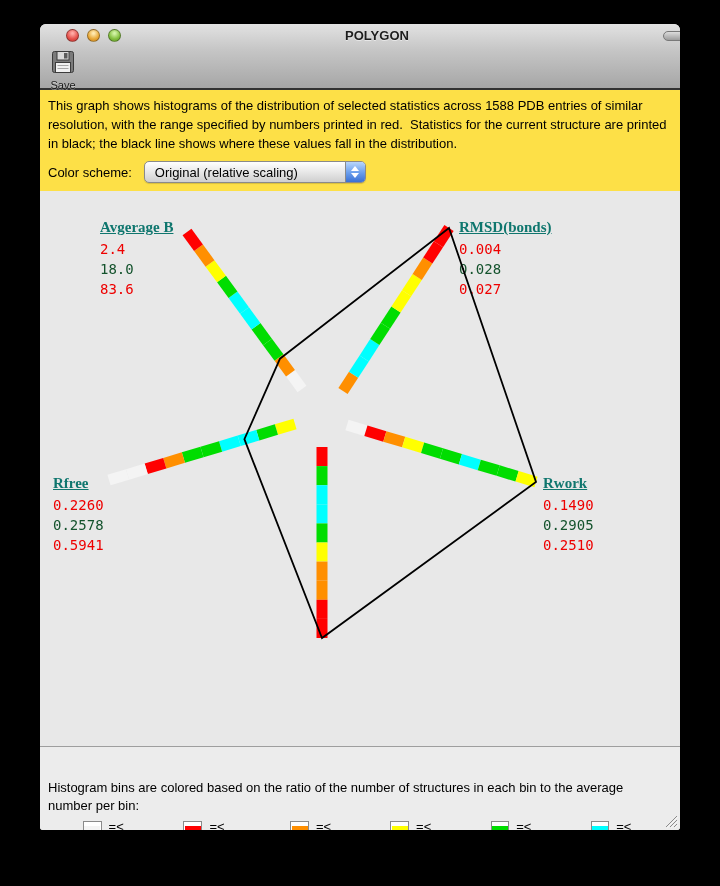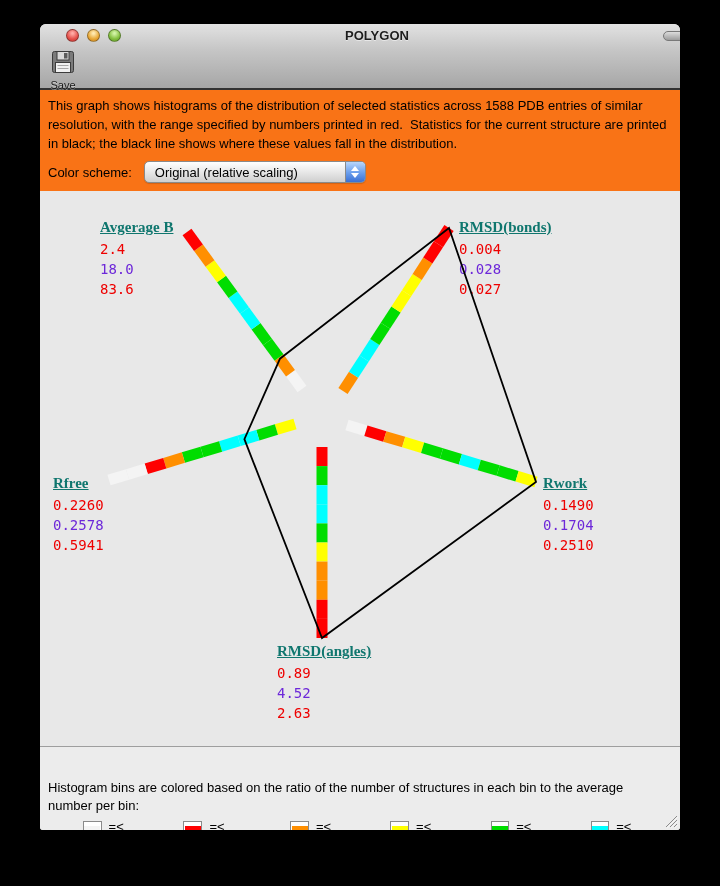--- a/index.html
+++ b/index.html
@@ -19,21 +19,21 @@
   .light{width:13px;height:13px;border-radius:50%;border:1px solid rgba(0,0,0,.35);box-sizing:border-box;}
   .light.close{background:radial-gradient(circle at 50% 30%,#ffaaa4 8%,#e4504a 60%,#b8332e);}
   .light.min{background:radial-gradient(circle at 50% 30%,#ffe9b0 8%,#e8a837 60%,#c27d1c);}
   .light.zoom{background:radial-gradient(circle at 50% 30%,#d2f3a5 8%,#83bf3e 60%,#5d9427);}
   .lozenge{position:absolute;right:12px;top:7px;width:22px;height:10px;border-radius:5px;
            background:linear-gradient(#dcdcdc,#9c9c9c);border:1px solid #787878;box-sizing:border-box;}
   .tool-save{position:absolute;left:8px;top:26px;width:30px;text-align:center;cursor:default;}
   .tool-save .lbl{display:block;margin-top:1px;font-size:11px;color:#1c1c1c;
                   text-shadow:0 1px 0 rgba(255,255,255,.4);}
   
-  .desc-panel{position:absolute;left:0;top:66px;width:640px;height:103px;background:#f97316;
+  .desc-panel{position:absolute;left:0;top:66px;width:640px;height:103px;background:#fde047;
               border-bottom:1px solid #9e9e9e;box-sizing:border-box;}
   .desc-text{position:absolute;left:8px;top:6px;width:624px;margin:0;font-size:13px;
              line-height:19px;color:#000;white-space:pre-wrap;}
   .scheme-row{position:absolute;left:8px;top:70px;height:24px;display:flex;align-items:center;}
   .scheme-label{font-size:13px;color:#000;margin-right:12px;}
   .popup{position:relative;width:222px;height:22px;border:1px solid #8a8a8a;border-radius:5px;
          background:linear-gradient(#ffffff,#e8e8e8 50%,#cfcfcf);box-sizing:border-box;
          box-shadow:0 1px 1px rgba(0,0,0,.15);}
   .popup .val{position:absolute;left:10px;top:3px;font-size:13px;color:#000;}
   .popup-cap{position:absolute;right:0;top:0;width:20px;height:20px;border-radius:0 4px 4px 0;
@@ -43,21 +43,21 @@
   .tri.up{border-bottom:5px solid #fff;}
   .tri.down{border-top:5px solid #fff;}
   
   .plot{position:absolute;left:0;top:167px;width:640px;height:556px;background:#e8e8e8;
         border-bottom:1px solid #9e9e9e;box-sizing:border-box;}
   #plot-labels{position:absolute;left:0;top:0;width:100%;height:100%;}
   #plot-svg{position:absolute;left:0;top:0;z-index:5;pointer-events:none;}
   .axis-block{position:absolute;white-space:nowrap;}
   .axis-title{font-family:"Liberation Serif",serif;font-weight:700;font-size:15px;color:#0f766e;
               margin-bottom:3px;text-decoration:underline;}
-  .axis-val{font-family:"DejaVu Sans Mono",monospace;font-size:14px;line-height:20px;color:#6d28d9;}
+  .axis-val{font-family:"DejaVu Sans Mono",monospace;font-size:14px;line-height:20px;color:#14532d;}
   .axis-val.red{color:#ee0000;}
   
   .footer-panel{position:absolute;left:0;top:723px;width:640px;height:83px;background:#ececec;margin-top:28px;}
   .footer-text{position:absolute;left:8px;top:4px;width:620px;margin:0;font-size:13px;
                line-height:18px;color:#000;}
   #legend-row{position:absolute;left:7px;top:44px;display:flex;align-items:center;}
   .legend-item{display:flex;align-items:center;padding-left:36px;}
   .swatch-frame{width:26px;height:26px;border:1px solid #8a8a8a;background:#fff;box-sizing:border-box;
                 display:flex;align-items:center;justify-content:center;}
   .swatch{width:16px;height:16px;}
@@ -117,28 +117,22 @@
           </div>
           <div class="axis-block" style="left: 419px; top: 28px;">
             <div class="axis-title">RMSD(bonds)</div>
             <div class="axis-val red">0.004</div>
             <div class="axis-val">0.028</div>
             <div class="axis-val red">0.027</div>
           </div>
           <div class="axis-block" style="left: 503px; top: 284px;">
             <div class="axis-title">Rwork</div>
             <div class="axis-val red">0.1490</div>
-            <div class="axis-val">0.1704</div>
+            <div class="axis-val">0.2905</div>
             <div class="axis-val red">0.2510</div>
-          </div>
-          <div class="axis-block" style="left: 237px; top: 452px;">
-            <div class="axis-title">RMSD(angles)</div>
-            <div class="axis-val red">0.89</div>
-            <div class="axis-val">4.52</div>
-            <div class="axis-val red">2.63</div>
           </div>
           <div class="axis-block" style="left: 13px; top: 284px;">
             <div class="axis-title">Rfree</div>
             <div class="axis-val red">0.2260</div>
             <div class="axis-val">0.2578</div>
             <div class="axis-val red">0.5941</div>
           </div>
         </div>
       <svg id="plot-svg" width="640" height="556">
           <line x1="262" y1="198" x2="250.5" y2="182.3" stroke="#f4f4f4" stroke-width="11"></line>

